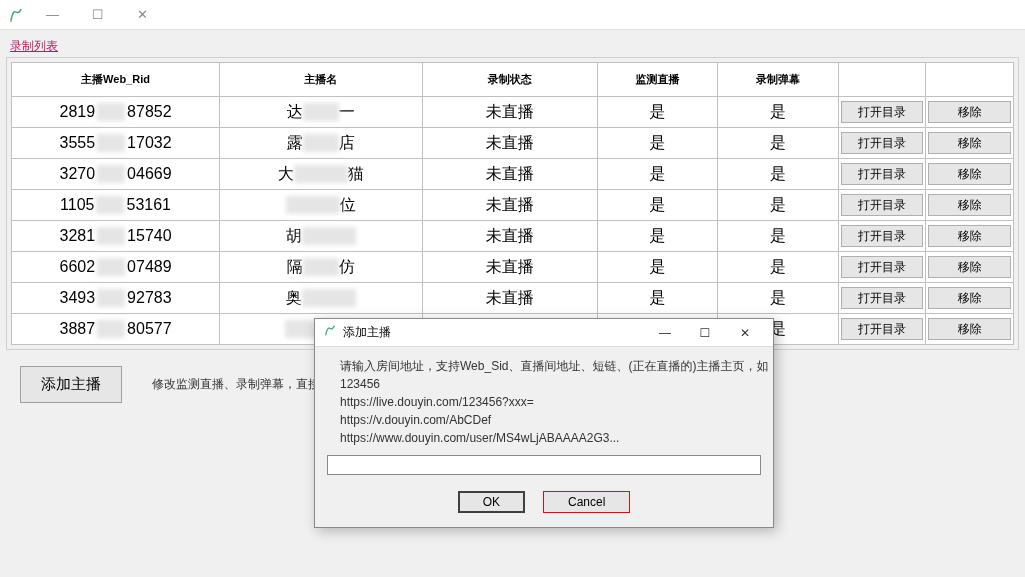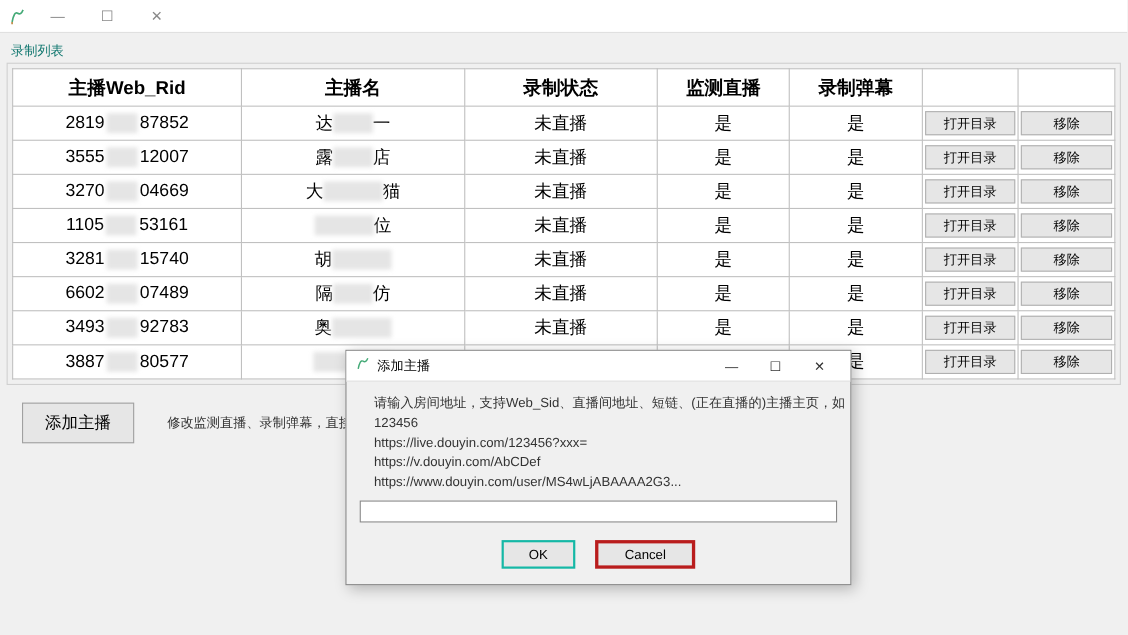--- a/index.html
+++ b/index.html
@@ -40,42 +40,43 @@
       padding: 6px;
       background: #f0f0f0;
     }
     .group-box {
       border: 1px solid #d0d0d0;
       background: #f0f0f0;
       padding: 4px;
     }
     .group-label {
       font-size: 12px;
-      color: #0f766e;
+      color: #be185d;
       padding: 2px 4px;
+      text-decoration: underline;
     }
     table.grid {
       width: 100%;
       border-collapse: collapse;
       background: #ffffff;
       table-layout: fixed;
     }
     table.grid th, table.grid td {
       border: 1px solid #c0c0c0;
       text-align: center;
       vertical-align: middle;
       padding: 4px 2px;
       font-size: 16px;
       height: 30px;
       overflow: hidden;
       white-space: nowrap;
     }
     table.grid th {
       font-weight: bold;
-      font-size: 17px;
+      font-size: 11px;
       background: #ffffff;
       height: 34px;
     }
     .col-rid { width: 190px; }
     .col-name { width: 185px; }
     .col-status { width: 160px; }
     .col-monitor { width: 110px; }
     .col-danmu { width: 110px; }
     .col-open { width: 80px; }
     .col-remove { width: 80px; }
@@ -152,25 +153,25 @@
       padding: 0 2px;
     }
     .dialog-buttons {
       display: flex;
       justify-content: center;
       gap: 18px;
       padding: 10px 0 14px;
     }
     .dlg-btn {
       background: #e6e6e6;
-      border: 3px solid #b91c1c;
+      border: 1px solid #b91c1c;
       padding: 3px 24px;
       font-size: 12px;
     }
-    .dlg-btn.primary { border: 2px solid #14b8a6; padding: 2px 23px; }
+    .dlg-btn.primary { border: 2px solid #404040; padding: 2px 23px; }
     .feather-icon {
       display: inline-block;
     }
   </style>
 </head>
 <body>
 
 <div class="title-bar">
   <span class="icon feather-icon">
     <svg width="16" height="16" viewBox="0 0 16 16">
@@ -217,21 +218,21 @@
             <td>是</td>
             <td>是</td>
             <td class="btn-cell">
               <div class="action-btn">打开目录</div>
             </td>
             <td class="btn-cell">
               <div class="action-btn">移除</div>
             </td>
           </tr>
           <tr>
-            <td style="position: relative;"><span>3555</span><span style="display:inline-block;width:28px;height:18px;background:#e5e5e5;filter:blur(2px);vertical-align:middle;margin:0 2px;"></span><span>12007</span></td>
+            <td style="position: relative;"><span>3555</span><span style="display:inline-block;width:28px;height:18px;background:#e5e5e5;filter:blur(2px);vertical-align:middle;margin:0 2px;"></span><span>17032</span></td>
             <td style="position: relative;">露<span style="display:inline-block;width:36px;height:18px;background:#e5e5e5;filter:blur(2px);vertical-align:middle;"></span>店</td>
             <td>未直播</td>
             <td>是</td>
             <td>是</td>
             <td class="btn-cell">
               <div class="action-btn">打开目录</div>
             </td>
             <td class="btn-cell">
               <div class="action-btn">移除</div>
             </td>

